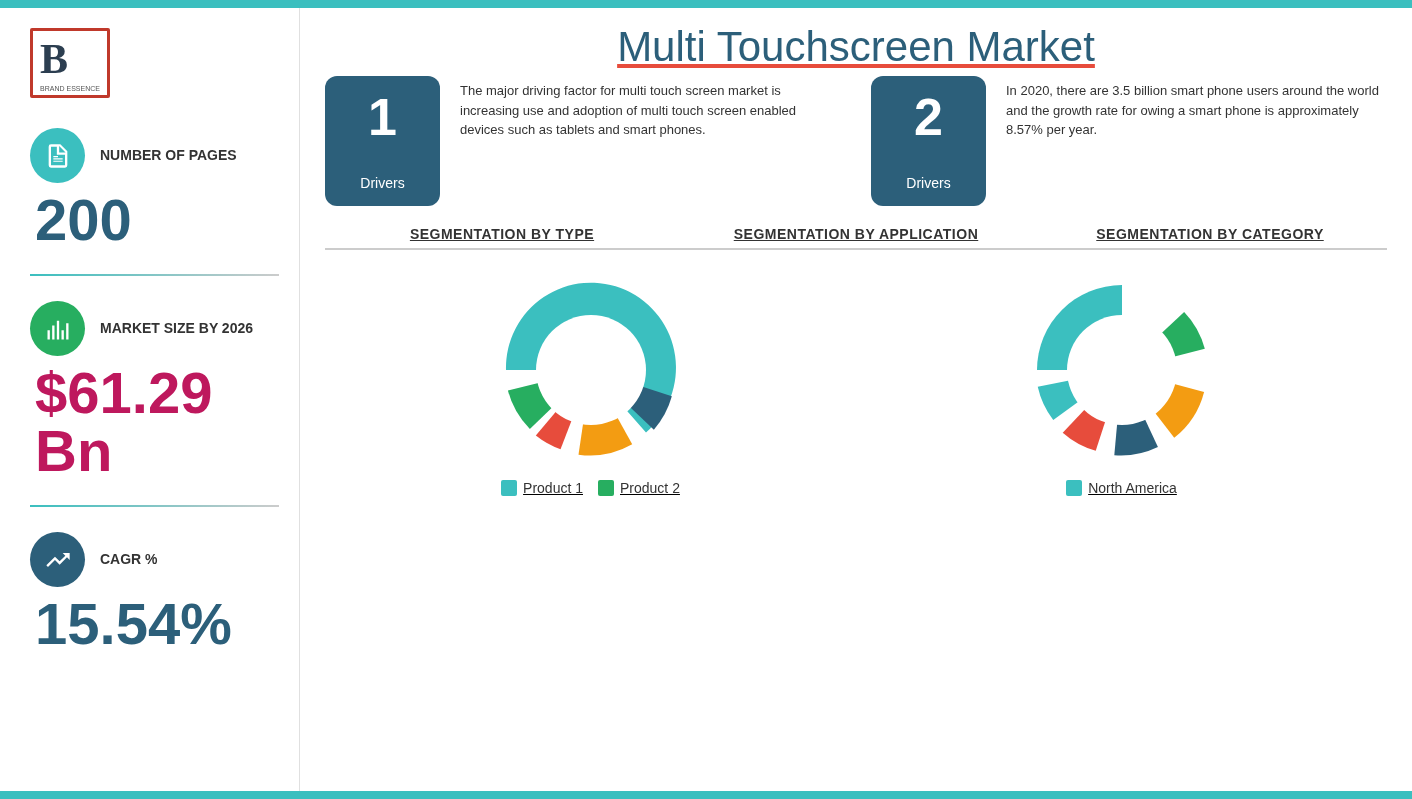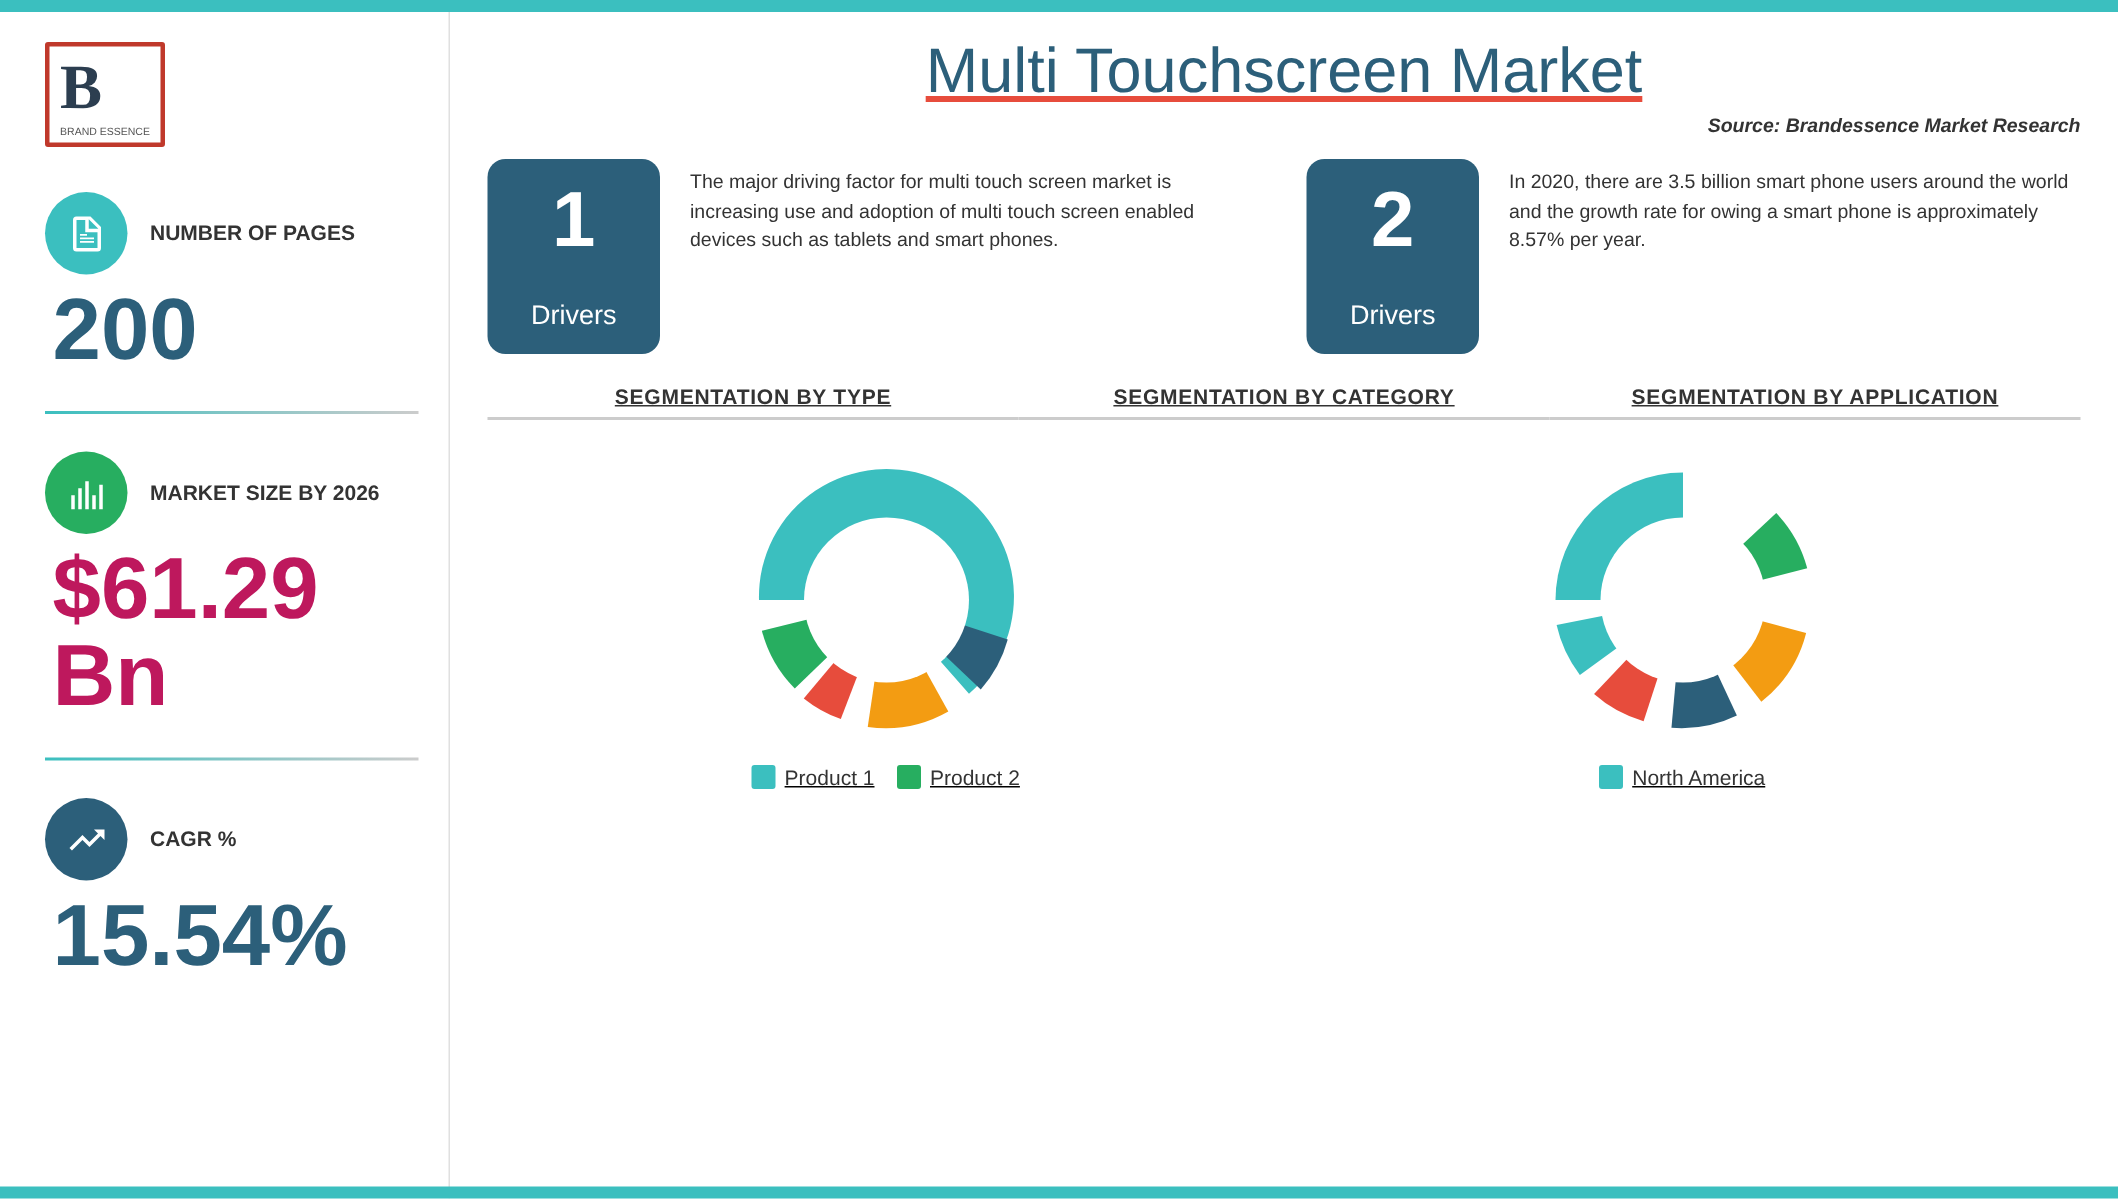--- a/index.html
+++ b/index.html
@@ -174,21 +174,21 @@
       padding: 15px 10px;
     }
 
     .driver-number {
       font-size: 52px;
       font-weight: 700;
       line-height: 1;
     }
 
     .driver-label-text {
-      font-size: 18px;
+      font-size: 14px;
       font-weight: 400;
     }
 
     .driver-description {
       font-size: 13px;
       color: #333;
       line-height: 1.5;
       flex: 1;
       padding-top: 5px;
     }
@@ -331,21 +331,20 @@
         <div class="stat-label">CAGR %</div>
       </div>
       <div class="stat-value">15.54%</div>
     </div>
 
   </div>
 
   <div class="content">
 
     <h1 class="page-title">Multi Touchscreen Market</h1>
-    <div class="source-text">Source: Brandessence Market Research</div>
 
     <div class="drivers-section">
 
       <div class="driver-card">
         <div class="driver-badge">
           <div class="driver-number">1</div>
           <div class="driver-label-text">Drivers</div>
         </div>
         <div class="driver-description">The major driving factor for multi touch screen market is increasing use and adoption of multi touch screen enabled devices such as tablets and smart phones.</div>
       </div>
@@ -355,22 +354,22 @@
           <div class="driver-number">2</div>
           <div class="driver-label-text">Drivers</div>
         </div>
         <div class="driver-description">In 2020, there are 3.5 billion smart phone users around the world and the growth rate for owing a smart phone is approximately 8.57% per year.</div>
       </div>
     </div>
 
     <div class="charts-section">
       <div class="charts-header">
         <div class="chart-header-item">SEGMENTATION  BY TYPE</div>
+        <div class="chart-header-item">SEGMENTATION  BY APPLICATION</div>
         <div class="chart-header-item">SEGMENTATION  BY CATEGORY</div>
-        <div class="chart-header-item">SEGMENTATION  BY APPLICATION</div>
       </div>
 
       <div class="charts-row">
 
         <div class="chart-container">
           <div class="donut-wrapper">
             <svg viewBox="0 0 200 200">
 
               <path d="M100 100 L100 15 A85 85 0 1 1 37.5 155 Z" fill="#3bbfbf" transform="rotate(-90 100 100)"></path>
 

